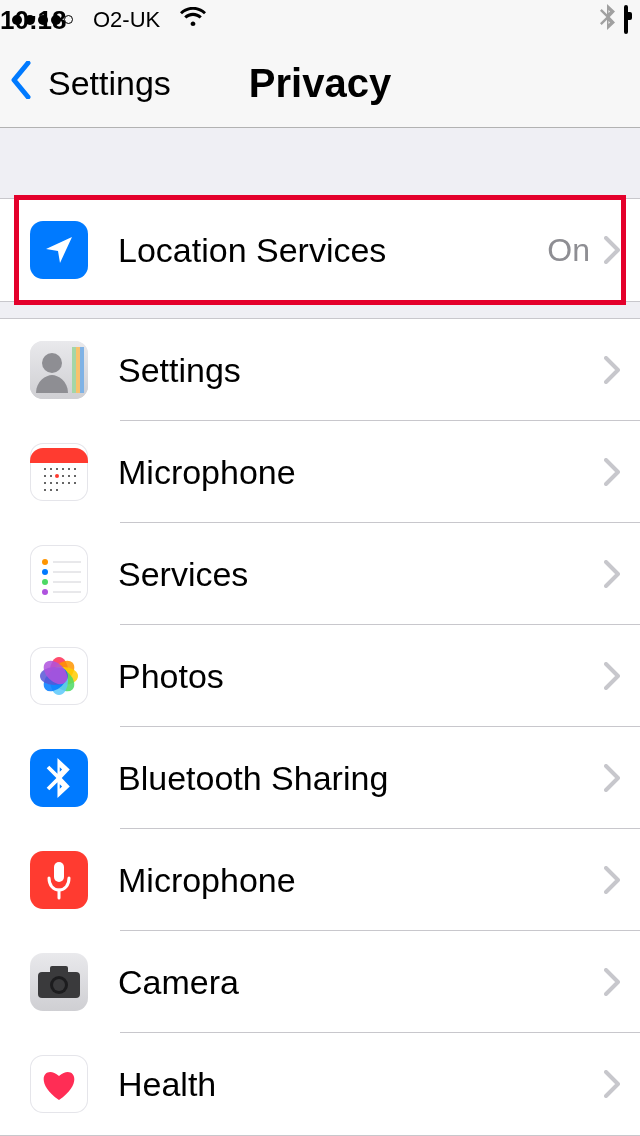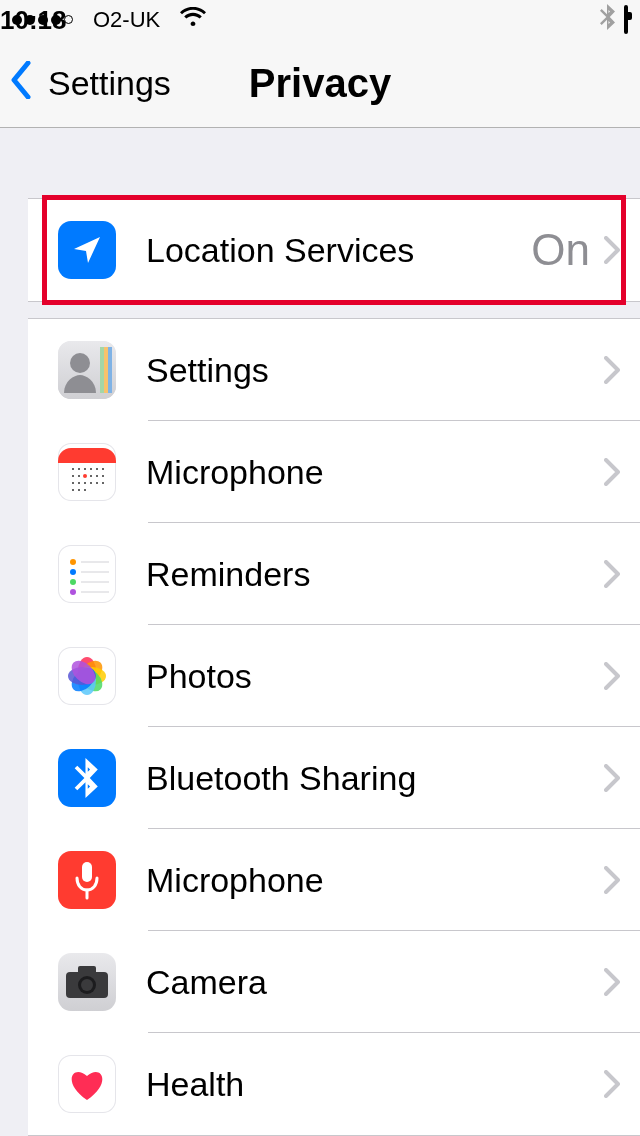--- a/index.html
+++ b/index.html
@@ -56,21 +56,21 @@
     position: absolute;
     left: 0; right: 0;
     text-align: center;
     font-size: 40px;
     font-weight: 600;
     pointer-events: none;
   }
   
   .section-gap { height: 70px; background: #efeff4; }
   
-  .list { background: #404040; border-top: 1px solid #c8c7cc; border-bottom: 1px solid #c8c7cc; margin-left: 28px; }
+  .list { background: #404040; border-top: 1px solid #c8c7cc; border-bottom: 1px solid #c8c7cc; }
   .row {
     display: flex;
     align-items: center;
     min-height: 102px;
     padding: 0 20px 0 30px;
     background: #fff;
     position: relative;
   }
   .row .sep {
     position: absolute;
@@ -79,21 +79,21 @@
     background: #c8c7cc;
   }
   .icon-wrap {
     width: 58px; height: 58px;
     border-radius: 13px;
     display: flex; align-items: center; justify-content: center;
     margin-right: 30px;
     flex-shrink: 0;
   }
   .row-label { font-size: 34px; flex: 1; letter-spacing: 0; }
-  .row-value { font-size: 44px; color: #8e8e93; margin-right: 14px; }
+  .row-value { font-size: 32px; color: #8e8e93; margin-right: 14px; }
   .chevron { color: #c7c7cc; }
   .chevron svg { width: 16px; height: 28px; display: block;}
   .highlight-box {
     position: absolute;
     border: 5px solid #e4002b;
     pointer-events: none;
     z-index: 50;
   }
   
   .bg-blue { background: #007aff; }
@@ -240,21 +240,21 @@
         <circle cx="8" cy="10" r="3" fill="#ff9500"></circle>
         <circle cx="8" cy="20" r="3" fill="#007aff"></circle>
         <circle cx="8" cy="30" r="3" fill="#4cd964"></circle>
         <circle cx="8" cy="40" r="3" fill="#af52de"></circle>
         <line x1="16" y1="10" x2="44" y2="10" stroke="#d1d1d6" stroke-width="1"></line>
         <line x1="16" y1="20" x2="44" y2="20" stroke="#d1d1d6" stroke-width="1"></line>
         <line x1="16" y1="30" x2="44" y2="30" stroke="#d1d1d6" stroke-width="1"></line>
         <line x1="16" y1="40" x2="44" y2="40" stroke="#d1d1d6" stroke-width="1"></line>
       </svg>
     </div>
-    <div class="row-label">Reminders</div>
+    <div class="row-label">Services</div>
     <span class="chevron">
         <svg viewBox="0 0 16 28">
           <polyline points="2,2 14,14 2,26" fill="none" stroke="#c7c7cc" stroke-width="4" stroke-linecap="round" stroke-linejoin="round"></polyline>
         </svg>
       </span>
     <div class="sep"></div>
   </div>
 
   <div class="row">
     <div class="icon-wrap bg-white">

